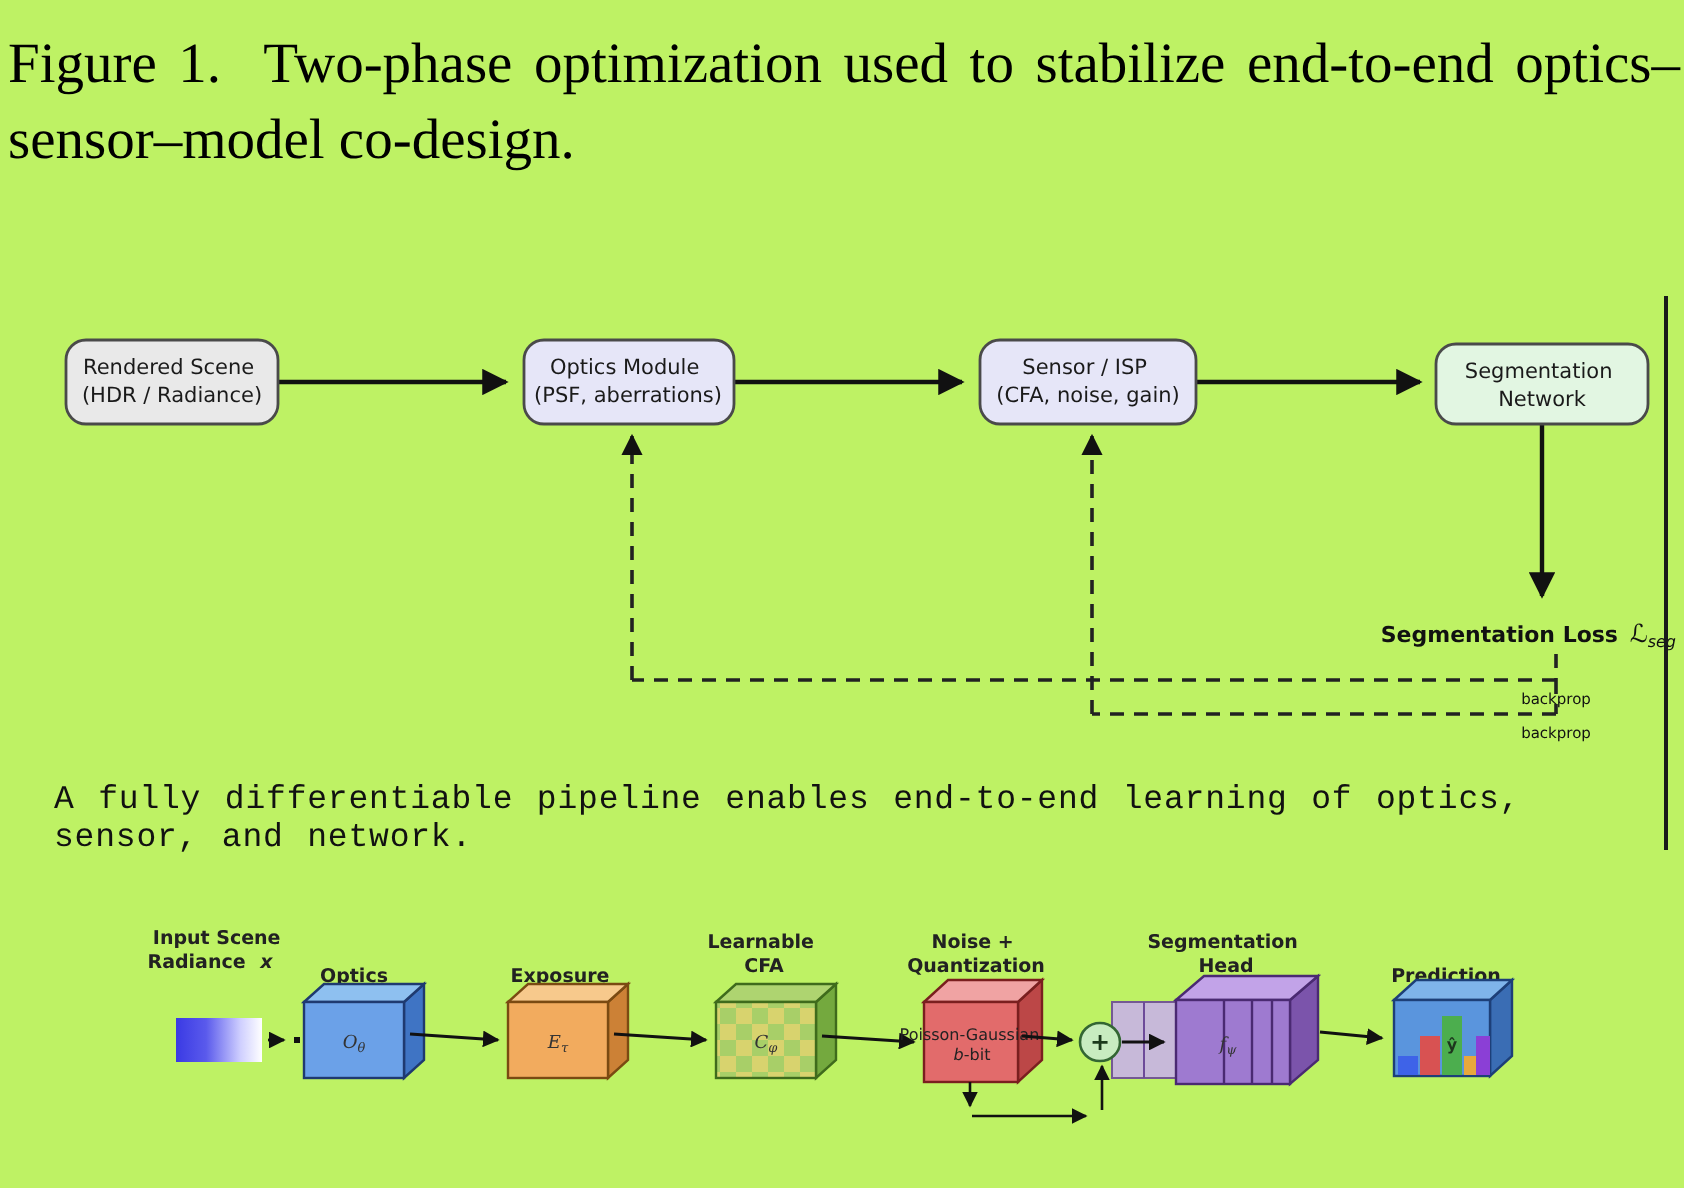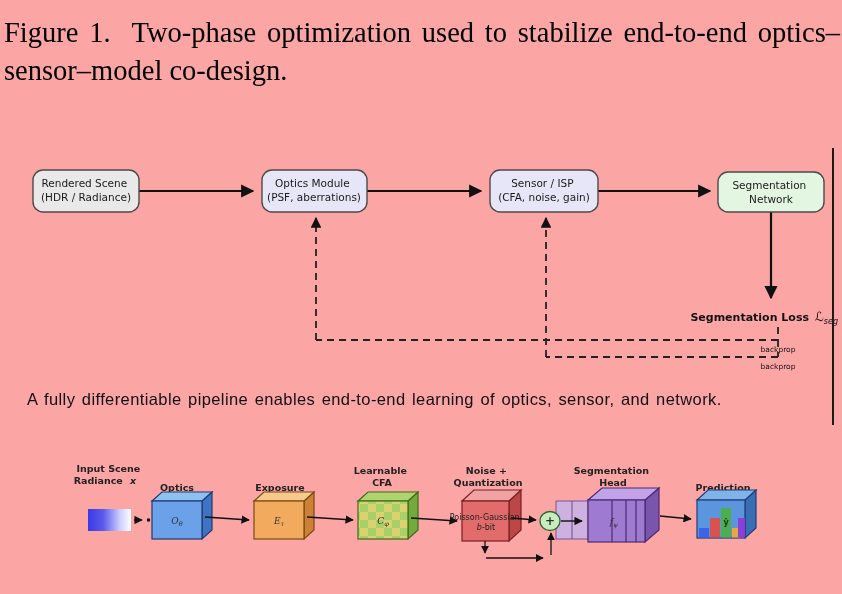--- a/index.html
+++ b/index.html
@@ -1,22 +1,22 @@
 <!DOCTYPE html>
 <html><head>
 <meta charset="utf-8">
 <style>
   html,body{margin:0;padding:0;background:#ffffff;}
-  #page{position:relative;width:842px;height:594px;background:#fca5a5;overflow:hidden;
+  #page{position:relative;width:842px;height:594px;background:#bef264;overflow:hidden;
         font-family:"Liberation Sans",sans-serif;}
   #fig-caption{position:absolute;left:4px;top:14px;width:836px;
     font-family:"Liberation Serif",serif;font-size:28.5px;line-height:1.32;color:#000;
     text-align:justify;white-space:pre-wrap;}
   #mid-caption{position:absolute;left:27px;top:390px;width:790px;
-    font-size:16.5px;letter-spacing:0.4px;word-spacing:1.5px;color:#111;}
+    font-size:16.5px;letter-spacing:0.4px;word-spacing:1.5px;color:#111;font-family:Liberation Mono, monospace;}
   #right-rule{position:absolute;left:832px;top:148px;width:2px;height:277px;background:#1a1a1a;}
   svg{position:absolute;left:0;overflow:visible;}
   #top-svg{top:130px;}
   #bottom-svg{top:440px;}
   .boxlabel{font-family:"DejaVu Sans","Liberation Sans",sans-serif;font-size:10.5px;fill:#1a1a1a;}
   .blabel{font-family:"DejaVu Sans","Liberation Sans",sans-serif;font-weight:bold;font-size:9.5px;fill:#222;}
   .sym{font-family:"DejaVu Serif","Liberation Serif",serif;font-style:italic;font-size:9px;fill:#333;}
 </style>
 </head>
 <body>

